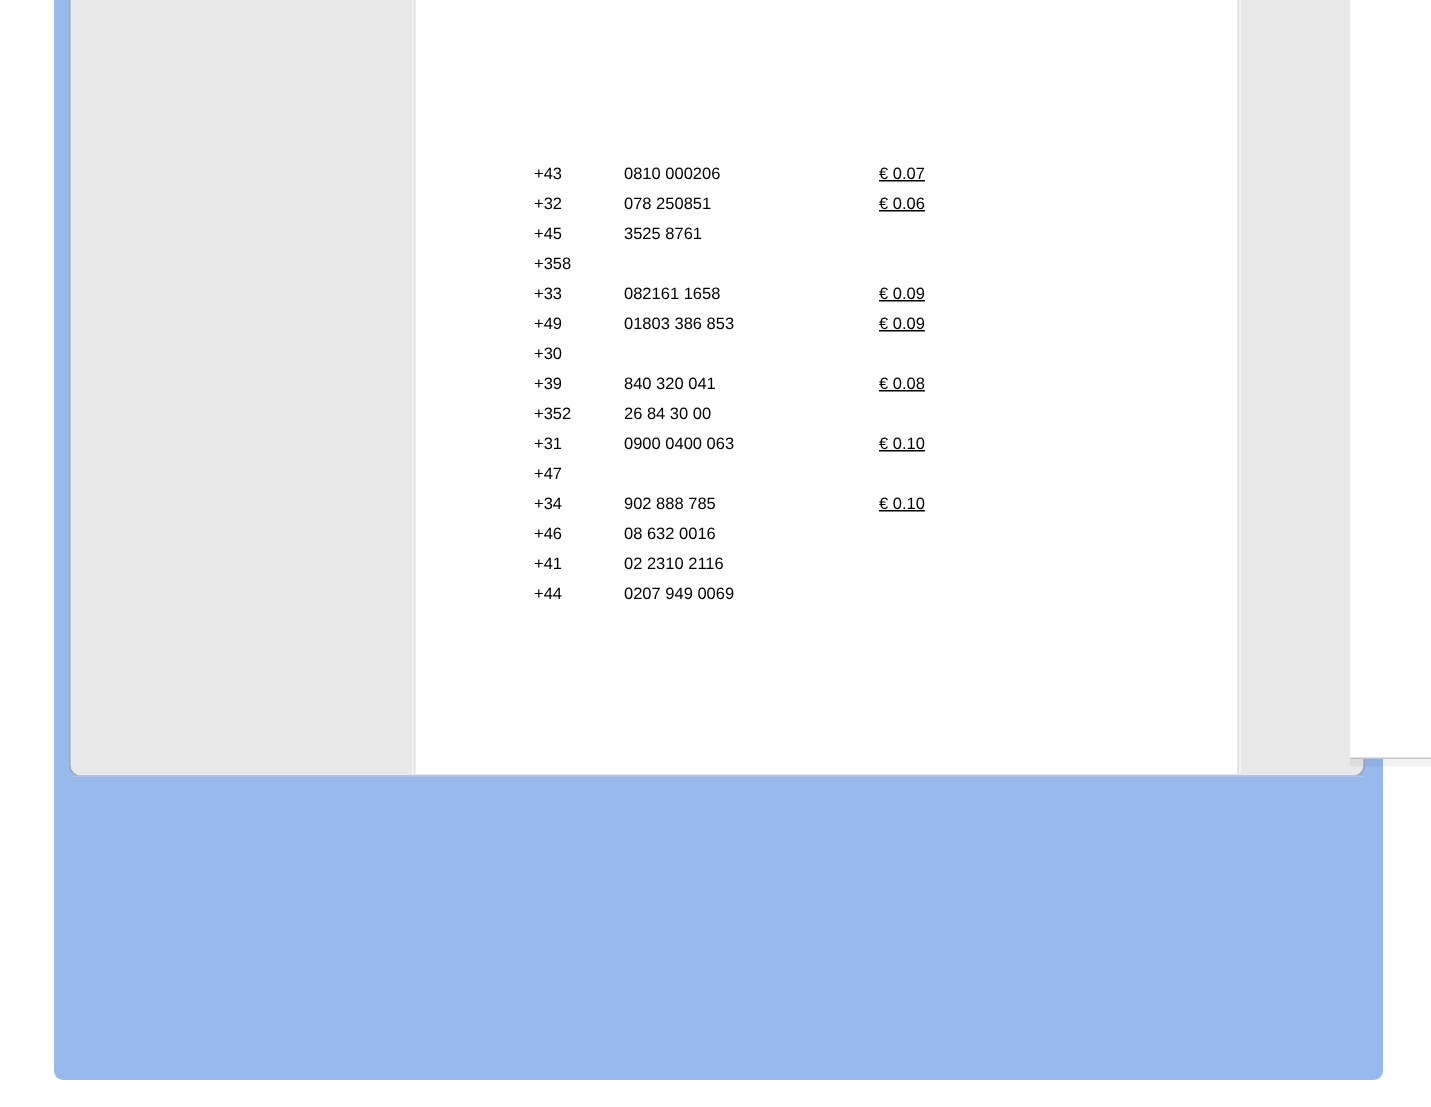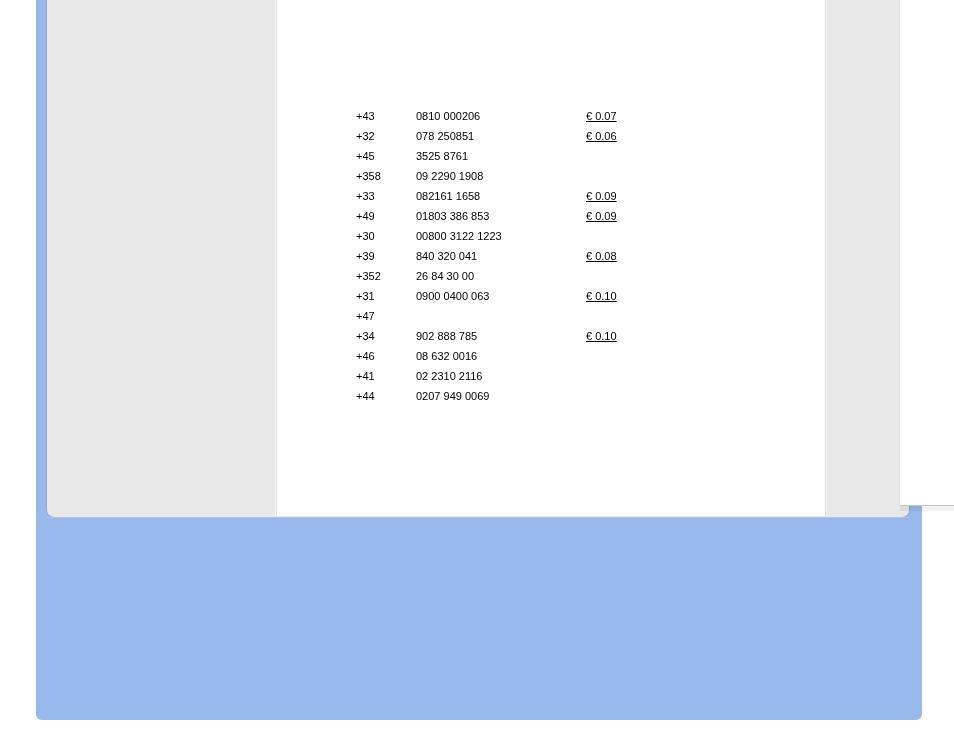--- a/index.html
+++ b/index.html
@@ -131,36 +131,34 @@
       <span class="col-number">078 250851</span>
       <span class="col-cost">€ 0.06</span>
     </div>
     <div class="row">
       <span class="col-code">+45</span>
       <span class="col-number">3525 8761</span>
       <span class="col-cost"></span>
     </div>
     <div class="row">
       <span class="col-code">+358</span>
-      <span class="col-number">09 2290 1908</span>
       <span class="col-cost"></span>
     </div>
     <div class="row">
       <span class="col-code">+33</span>
       <span class="col-number">082161 1658</span>
       <span class="col-cost">€ 0.09</span>
     </div>
     <div class="row">
       <span class="col-code">+49</span>
       <span class="col-number">01803 386 853</span>
       <span class="col-cost">€ 0.09</span>
     </div>
     <div class="row">
       <span class="col-code">+30</span>
-      <span class="col-number">00800 3122 1223</span>
       <span class="col-cost"></span>
     </div>
     <div class="row">
       <span class="col-code">+39</span>
       <span class="col-number">840 320 041</span>
       <span class="col-cost">€ 0.08</span>
     </div>
     <div class="row">
       <span class="col-code">+352</span>
       <span class="col-number">26 84 30 00</span>

